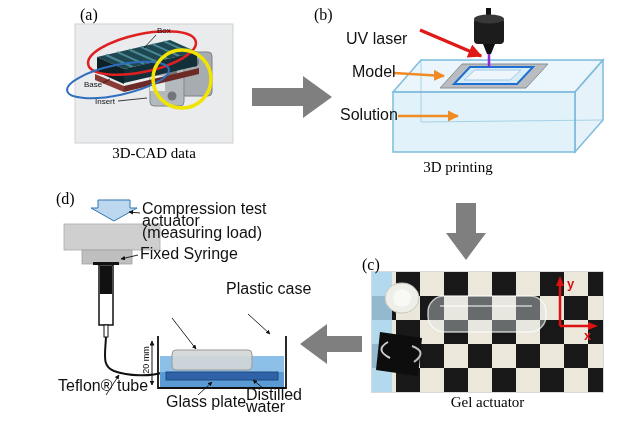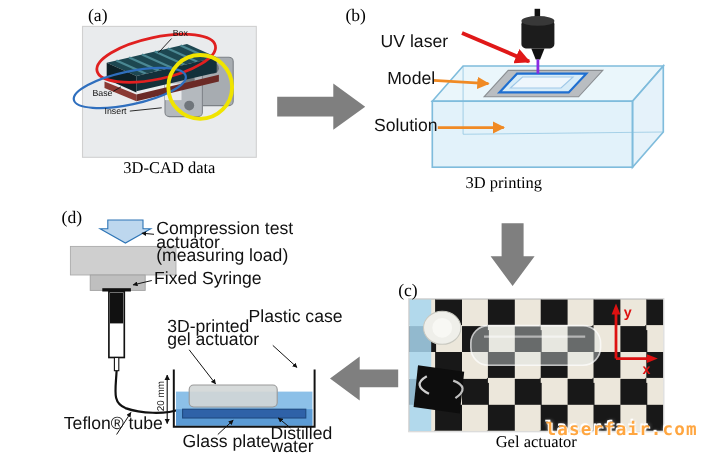--- a/index.html
+++ b/index.html
@@ -187,27 +187,22 @@
   <div class="abs tag" style="left:362px; top:256px;">(c)</div>
   <div class="abs caption" style="left:372px; top:394px; width:231px;">Gel actuator</div>
 
   <div class="abs tag" style="left:56px; top:190px;">(d)</div>
   <div class="abs small-lbl" style="left:142px; top:203px;">
     <div>Compression test</div>
     <div>actuator</div>
     <div>(measuring load)</div>
   </div>
   <div class="abs small-lbl" style="left:140px; top:248px;">Fixed Syringe</div>
-  <div class="abs small-lbl" style="left:152px; top:292px;">
-    <div>3D-printed</div>
-    <div>gel actuator</div>
-  </div>
   <div class="abs small-lbl" style="left:226px; top:283px;">Plastic case</div>
   <div class="abs scale-label" style="left:124px; top:355px;">20 mm</div>
   <div class="abs small-lbl" style="left:58px; top:380px;">Teflon® tube</div>
   <div class="abs small-lbl" style="left:166px; top:396px;">Glass plate</div>
   <div class="abs small-lbl" style="left:246px; top:389px;">
     <div>Distilled</div>
     <div>water</div>
   </div>
 
-  <div class="abs watermark" style="left:496px; top:380px;">laserfair.com</div>
 </div>
 
 </body></html>

